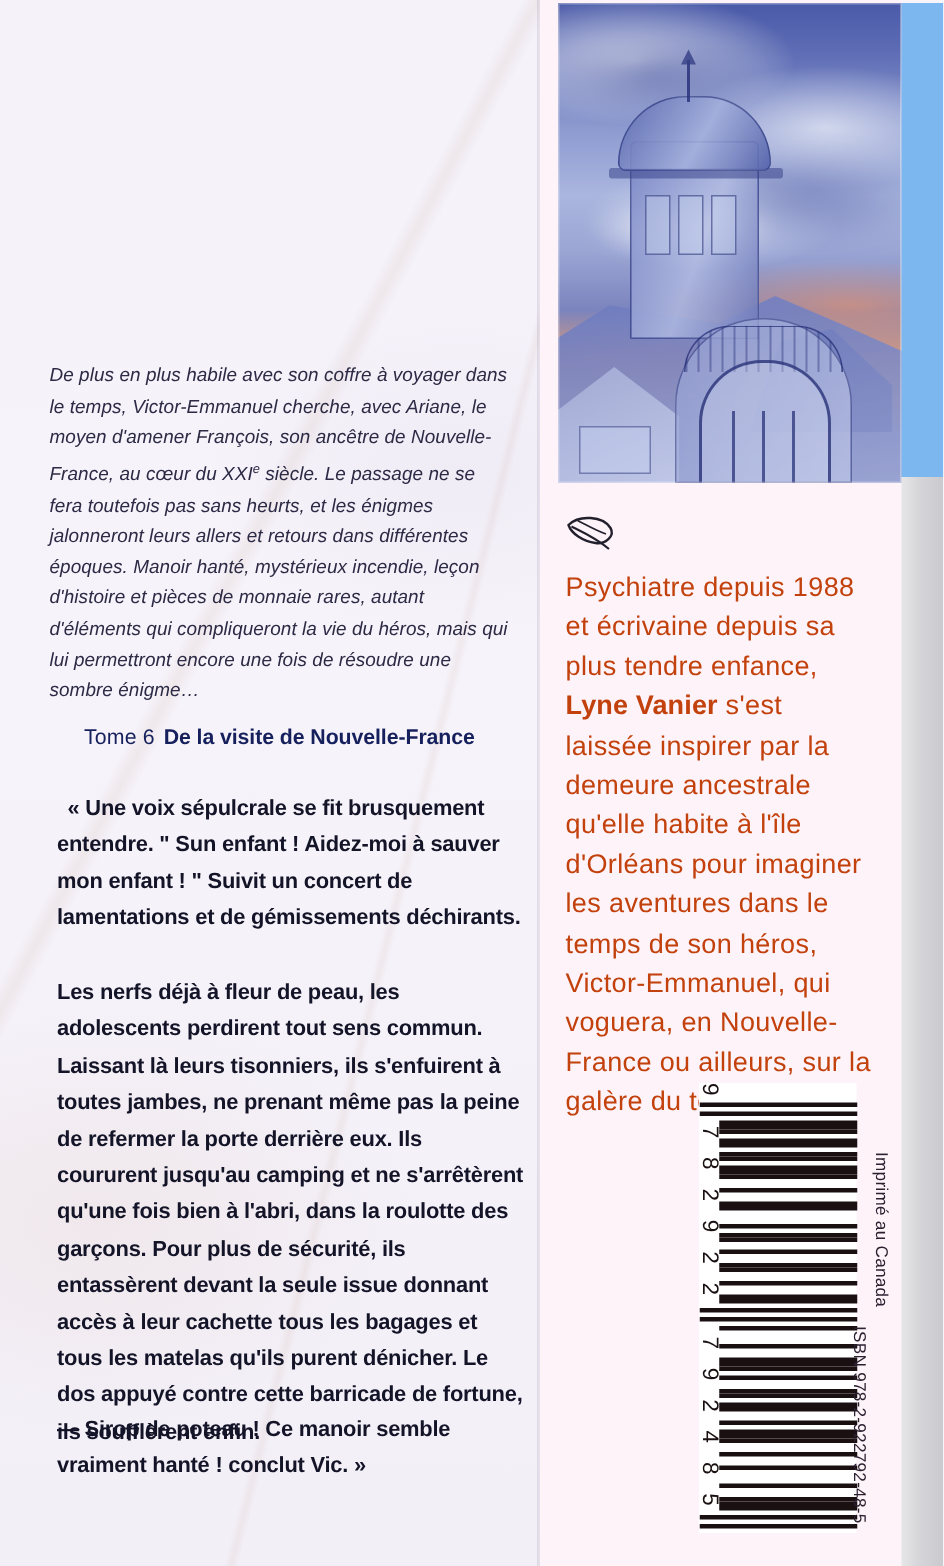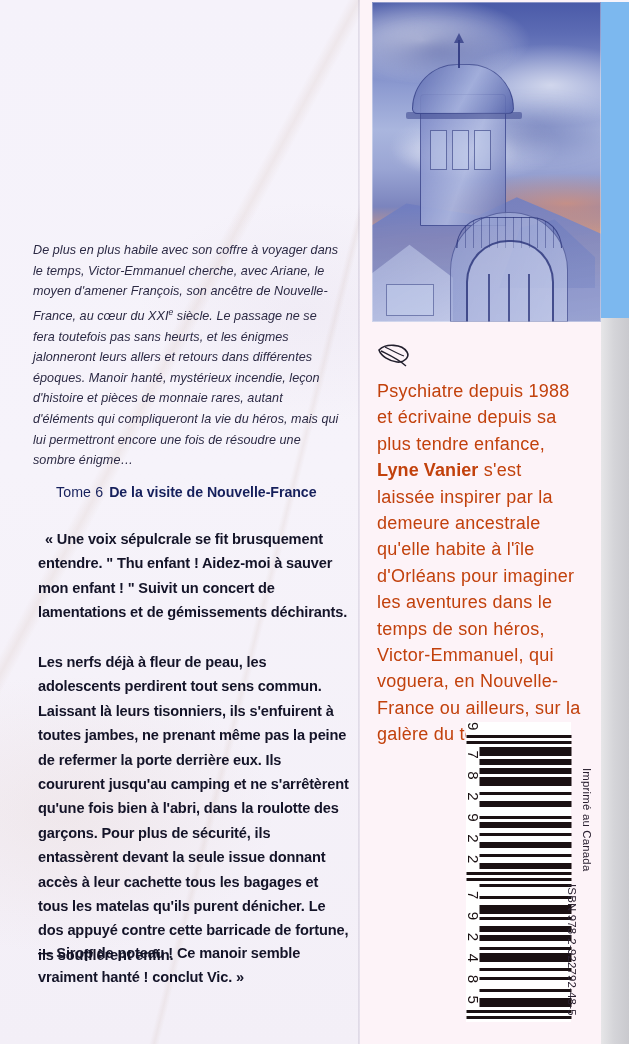--- a/index.html
+++ b/index.html
@@ -337,21 +337,21 @@
 
   <div class="synopsis">
     <p><span>De plus en plus habile avec son coffre à voyager dans le temps, Victor-Emmanuel cherche, avec Ariane, le moyen d'amener François, son ancêtre de Nouvelle-France, au cœur du XXI</span><span class="sup">e</span><span> siècle. Le passage ne se fera toutefois pas sans heurts, et les énigmes jalonneront leurs allers et retours dans différentes époques. Manoir hanté, mystérieux incendie, leçon d'histoire et pièces de monnaie rares, autant d'éléments qui compliqueront la vie du héros, mais qui lui permettront encore une fois de résoudre une sombre énigme…</span></p>
   </div>
 
   <div class="tome-line">
     <span class="tome-label">Tome 6</span><span class="tome-title">De la visite de Nouvelle-France</span>
   </div>
 
   <div class="excerpt" id="excerpt-quote">
-    <p class="indent1">« Une voix sépulcrale se fit brusquement entendre. " Thu enfant ! Aidez-moi à sauver mon enfant ! " Suivit un concert de lamentations et de gémissements déchirants.</p>
+    <p class="indent1">« Une voix sépulcrale se fit brusquement entendre. " Sun enfant ! Aidez-moi à sauver mon enfant ! " Suivit un concert de lamentations et de gémissements déchirants.</p>
   </div>
 
   <div class="excerpt" id="excerpt-body">
     <p>Les nerfs déjà à fleur de peau, les adolescents perdirent tout sens commun. Laissant là leurs tisonniers, ils s'enfuirent à toutes jambes, ne prenant même pas la peine de refermer la porte derrière eux. Ils coururent jusqu'au camping et ne s'arrêtèrent qu'une fois bien à l'abri, dans la roulotte des garçons. Pour plus de sécurité, ils entassèrent devant la seule issue donnant accès à leur cachette tous les bagages et tous les matelas qu'ils purent dénicher. Le dos appuyé contre cette barricade de fortune, ils soufflèrent enfin.</p>
   </div>
 
   <div class="excerpt" id="excerpt-close">
     <p>— Sirop de poteau ! Ce manoir semble vraiment hanté ! conclut Vic. »</p>
   </div>
 

